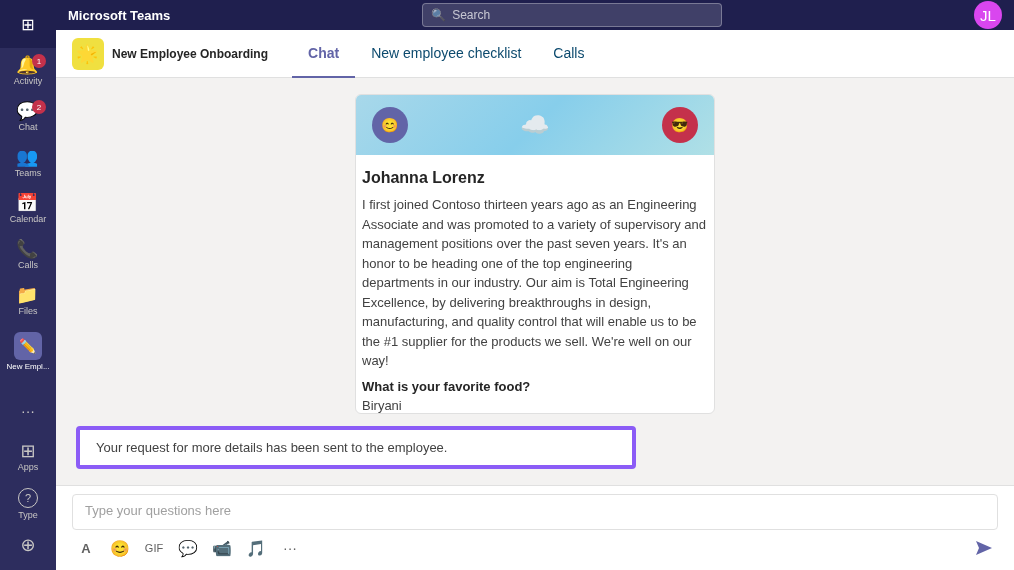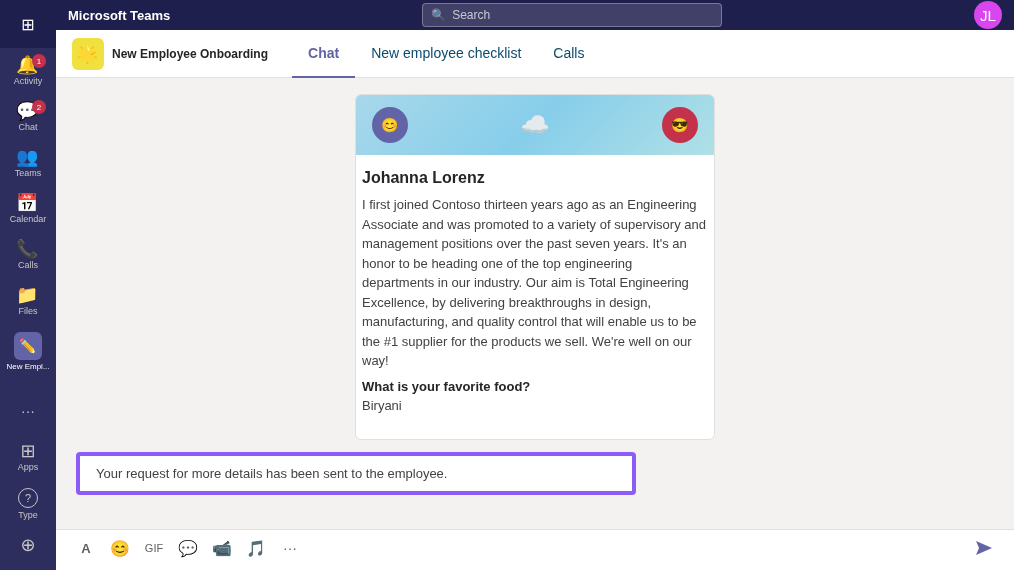--- a/index.html
+++ b/index.html
@@ -409,20 +409,23 @@
       </div>
     </div>
 
     <div class="status-message">
       <span>Your request for more details has been sent to the employee.</span>
     </div>
 
   </div>
 
   <div class="input-area">
+    <div class="input-box">
+      <span style="color:#a0a0a0;">Type your questions here</span>
+    </div>
     <div class="input-toolbar">
       <div class="input-tool" style="font-size:13px;font-weight:bold;">A</div>
       <div class="input-tool">😊</div>
       <div class="input-tool" style="font-size:11px;font-weight:normal;">GIF</div>
       <div class="input-tool">💬</div>
       <div class="input-tool">📹</div>
       <div class="input-tool">🎵</div>
       <div class="input-tool" style="font-size:14px;">···</div>
       <div class="send-btn">
         <svg width="20" height="20" viewBox="0 0 20 20" fill="none" xmlns="http://www.w3.org/2000/svg">

